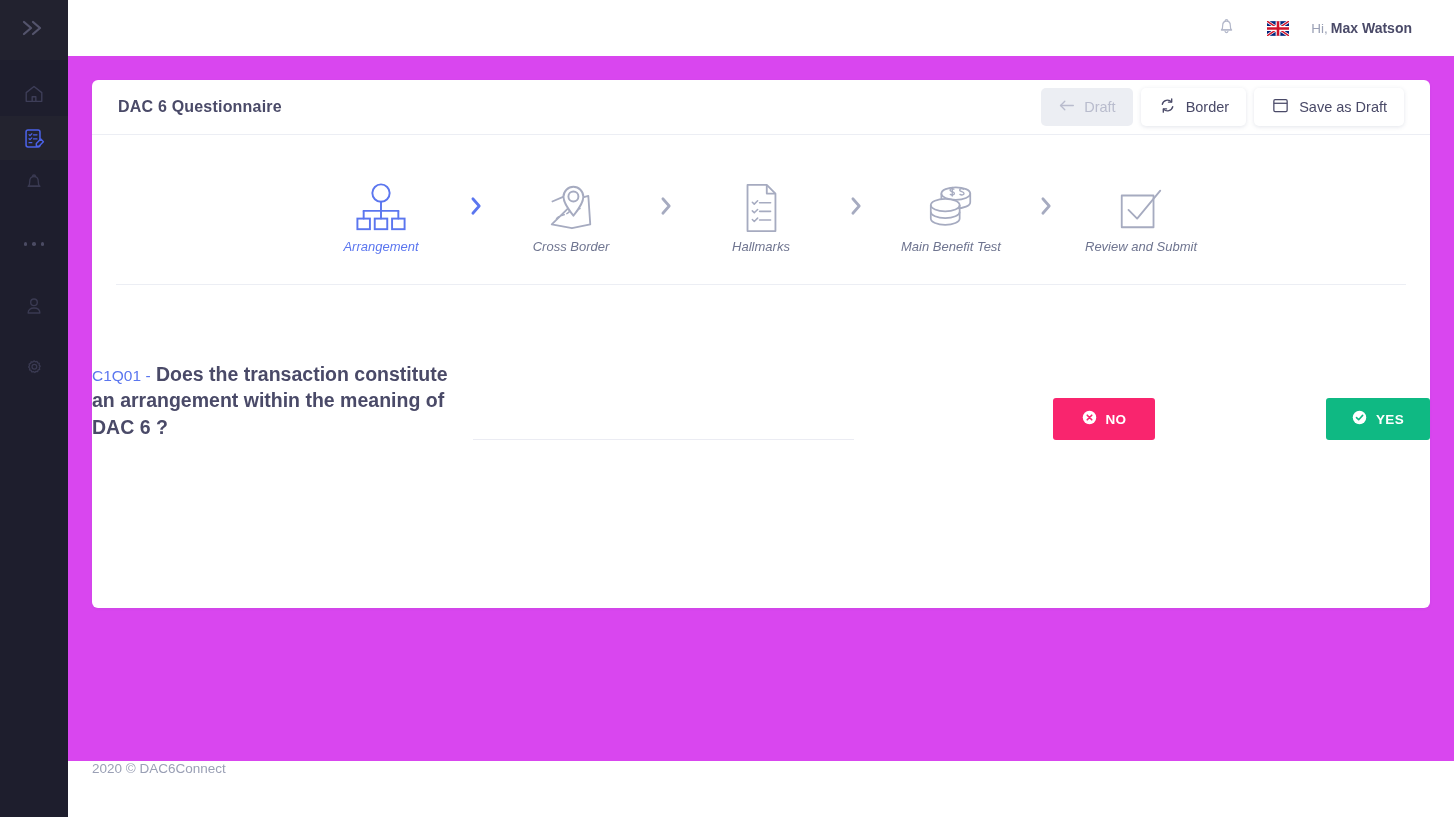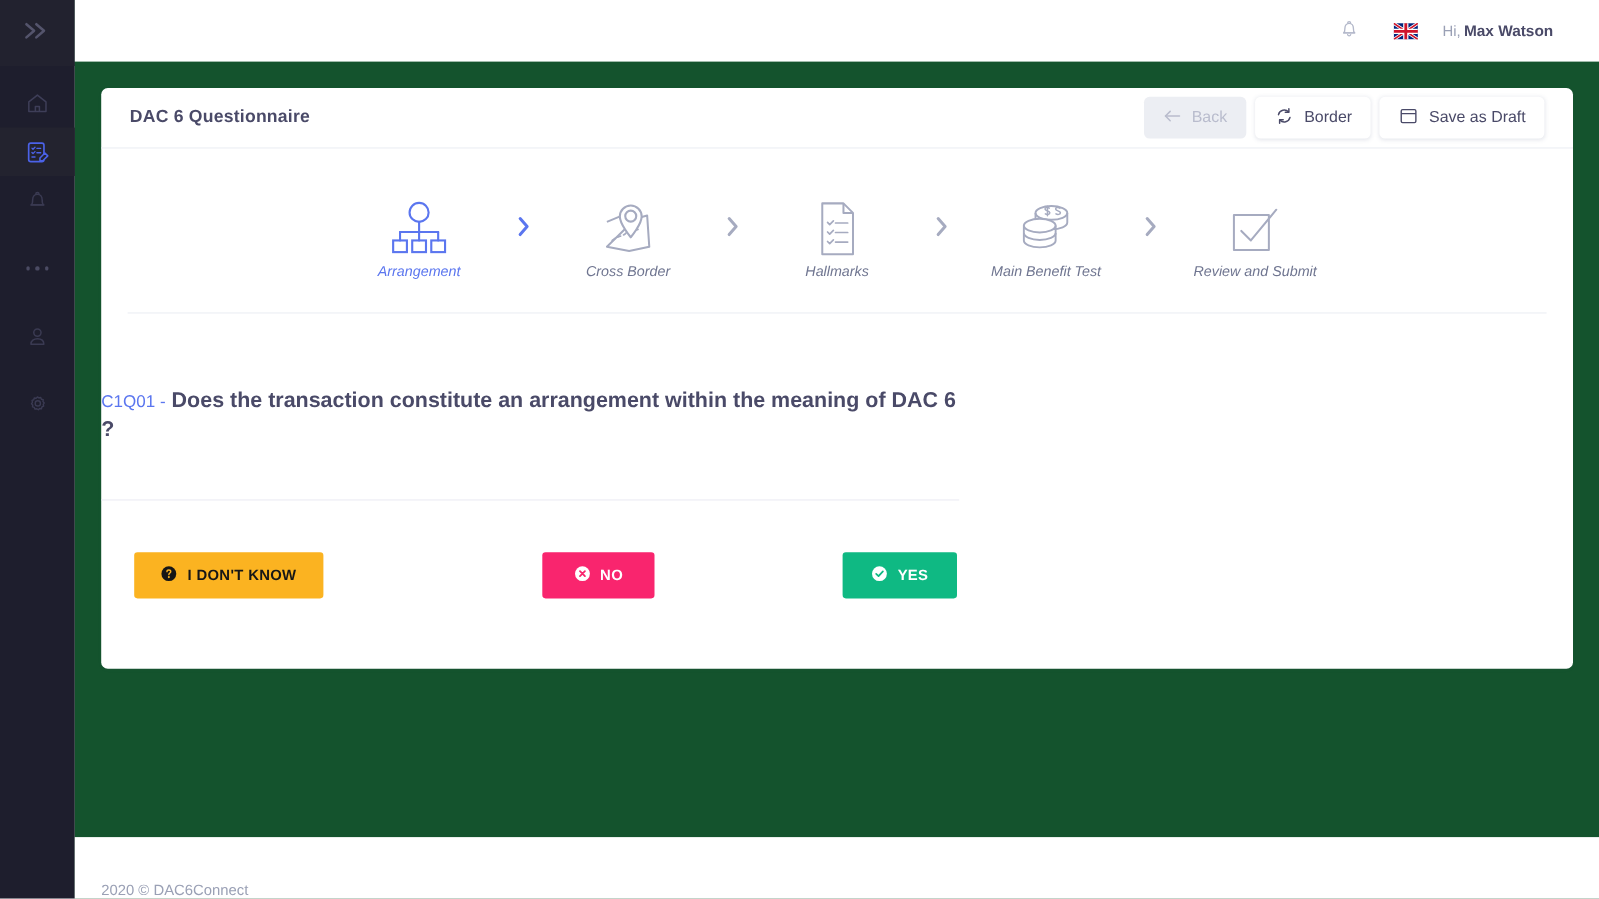--- a/index.html
+++ b/index.html
@@ -33,21 +33,21 @@
   .side-item.active { background: #23232f; }
   .side-item svg { display: block; }
   .side-gap { height: 18px; }
   .dots { display: flex; gap: 5px; }
   .dots i { width: 3.5px; height: 3.5px; border-radius: 50%; background: #4b4b63; display: block; }
 
   
   .main {
     flex: 1 1 auto; height: 817px;
     display: flex; flex-direction: column;
-    background: #14532d;
+    background: #d946ef;
     min-width: 0;
   }
   .topbar {
     height: 56px; background: #ffffff;
     display: flex; align-items: center; justify-content: flex-end;
     padding-right: 42px; gap: 0px;
     flex: 0 0 56px;
   }
   .bell-btn { margin-right: 30px; cursor: pointer; display: flex; align-items: center; }
   .flag {
@@ -100,21 +100,21 @@
   .step-label { margin-top: 2px; font-size: 13px; color: #6f7590; font-style: italic; }
   .step.active .step-label { color: #5b76ef; }
   .step-sep {
     width: 44px; display: flex; align-items: center; justify-content: center;
     height: 58px;
   }
   .divider-wrap { padding: 30px 24px 0 24px; }
   .divider { height: 1px; background: #eceef4; }
 
   
-  .q-wrap { padding: 66px 0 0 0; display: flex; flex-direction: column; align-items: flex-start; }
+  .q-wrap { padding: 66px 0 0 0; display: flex; flex-direction: row; align-items: flex-end; }
   .q-row { width: 780px; font-size: 19.5px; line-height: 1.35; }
   .q-code { color: #5b76ef; font-size: 15.5px; }
   .q-text { color: #4a4a68; font-weight: 700; }
   .q-divider { width: 780px; height: 1px; background: #ebecf3; margin-top: 50px; }
 
   .answers {
     width: 780px; margin-top: 47px;
     display: flex; align-items: center;
   }
   .ans {
@@ -123,21 +123,21 @@
     font-size: 13.5px; font-weight: 700; letter-spacing: .3px;
     font-family: "Liberation Sans", sans-serif;
     padding: 0 20px;
   }
   .ans-dontknow { background: #fbb321; color: #161616; width: 172px; margin-left: 30px; }
   .ans-no { background: #f9256e; color: #ffffff; width: 102px; margin-left: 199px; }
   .ans-yes { background: #0fb983; color: #ffffff; width: 104px; margin-left: 171px; }
 
   .footer {
     height: 56px; flex: 0 0 56px; background: #ffffff;
-    display: flex; align-items: flex-end; padding-left: 24px;
+    display: flex; align-items: flex-start; padding-left: 24px;
   }
   .footer-text { font-size: 13.5px; color: #9aa0b5; }
 </style>
 </head>
 <body>
 
 <div id="app">
 
   <aside class="sidebar">
     <div class="sidebar-toggle">
@@ -253,21 +253,21 @@
           <h1 class="card-title">DAC 6 Questionnaire</h1>
 
           <div class="head-actions">
             <button class="btn disabled">
               <span>
                 <svg width="17" height="13" viewBox="0 0 20 14" fill="none">
                   <path d="M18 7 H3" stroke="#b9bccd" stroke-width="1.6" stroke-linecap="round"></path>
                   <path d="M8 2 L3 7 L8 12" stroke="#b9bccd" stroke-width="1.6" stroke-linecap="round" stroke-linejoin="round"></path>
                 </svg>
               </span>
-              <span>Back</span>
+              <span>Draft</span>
             </button>
 
             <button class="btn plain">
               <span>
                 <svg width="19" height="19" viewBox="0 0 24 24" fill="none">
                   <path d="M5.4 10.4 A6.8 6.8 0 0 1 17 7.4" stroke="#4a4a68" stroke-width="1.7" stroke-linecap="round"></path>
                   <path d="M18.6 13.6 A6.8 6.8 0 0 1 7 16.6" stroke="#4a4a68" stroke-width="1.7" stroke-linecap="round"></path>
                   <path d="M17.3 3.6 V7.7 H13.2" stroke="#4a4a68" stroke-width="1.7" stroke-linecap="round" stroke-linejoin="round"></path>
                   <path d="M6.7 20.4 V16.3 H10.8" stroke="#4a4a68" stroke-width="1.7" stroke-linecap="round" stroke-linejoin="round"></path>
                 </svg>
@@ -397,30 +397,20 @@
 
         <div class="q-wrap">
           <div class="q-row">
             <span class="q-code">C1Q01 -</span>
             <span class="q-text">Does the transaction constitute an arrangement within the meaning of DAC 6 ?</span>
           </div>
 
           <div class="q-divider"></div>
 
           <div class="answers">
-            <button class="ans ans-dontknow">
-              <span>
-                <svg width="15" height="15" viewBox="0 0 20 20">
-                  <circle cx="10" cy="10" r="9" fill="#161616"></circle>
-                  <path d="M7.7 7.6 C7.7 6.3 8.7 5.5 10 5.5 C11.3 5.5 12.3 6.3 12.3 7.6 C12.3 9.2 10 9.4 10 11.2" stroke="#fbb321" stroke-width="1.7" fill="none" stroke-linecap="round"></path>
-                  <circle cx="10" cy="14.2" r="1.25" fill="#fbb321"></circle>
-                </svg>
-              </span>
-              <span>I DON'T KNOW</span>
-            </button>
 
             <button class="ans ans-no">
               <span>
                 <svg width="15" height="15" viewBox="0 0 20 20">
                   <circle cx="10" cy="10" r="9" fill="#ffffff"></circle>
                   <path d="M7 7 L13 13 M13 7 L7 13" stroke="#f9256e" stroke-width="2.2" stroke-linecap="round"></path>
                 </svg>
               </span>
               <span>NO</span>
             </button>

